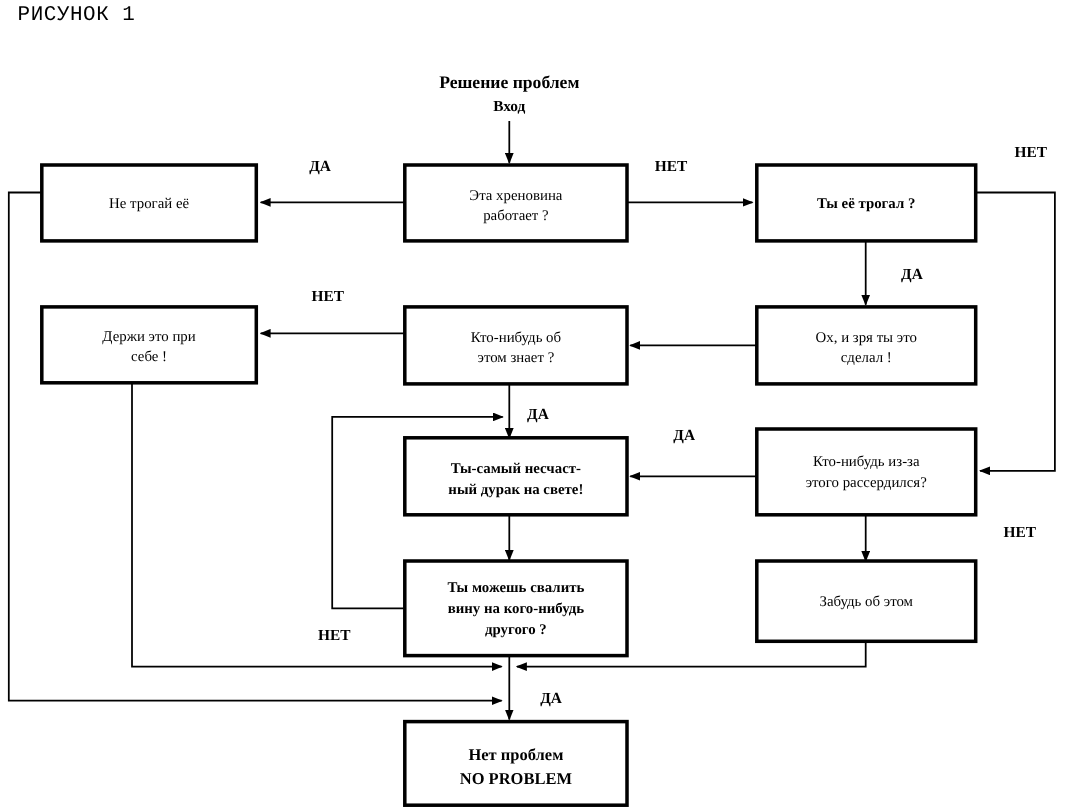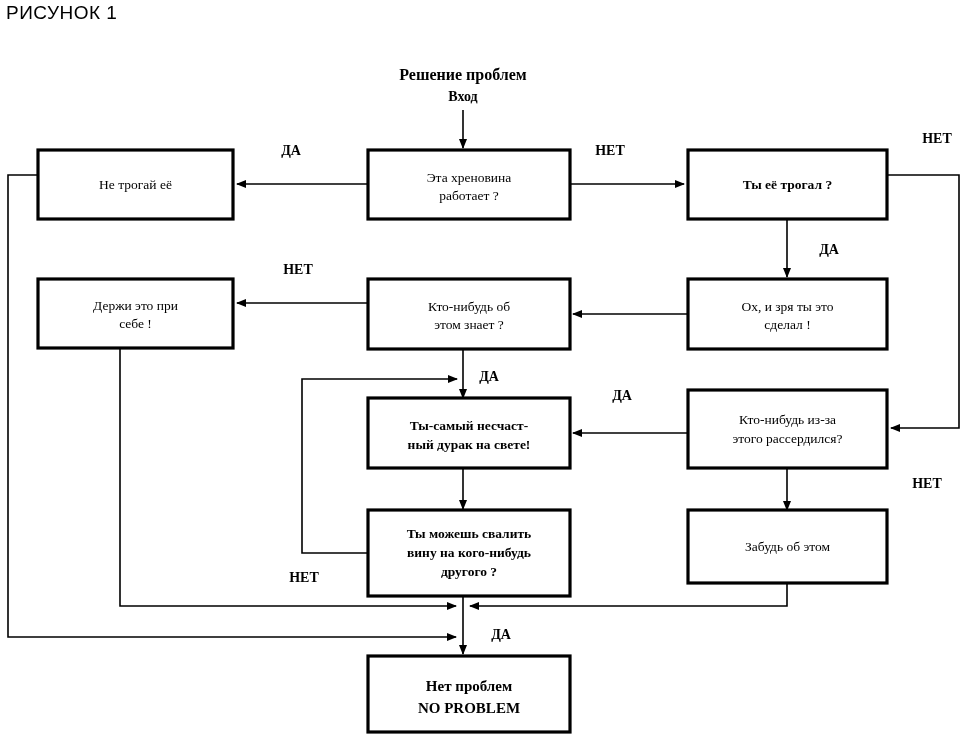--- a/index.html
+++ b/index.html
@@ -10,24 +10,24 @@
   body {
     width: 969px;
     height: 737px;
     font-family: "Liberation Serif", "DejaVu Serif", serif;
     color: #000000;
     overflow: hidden;
     position: relative;
   }
   #figure-title {
     position: absolute;
-    left: 6px;
+    left: 16px;
     top: 2px;
     font-size: 19px;
-    font-family: Liberation Sans, sans-serif;
+    font-family: Liberation Mono, monospace;
     letter-spacing: 0.5px;
     white-space: nowrap;
   }
   svg#flow {
     position: absolute;
     left: 0;
     top: 0;
     width: 969px;
     height: 737px;
   }

